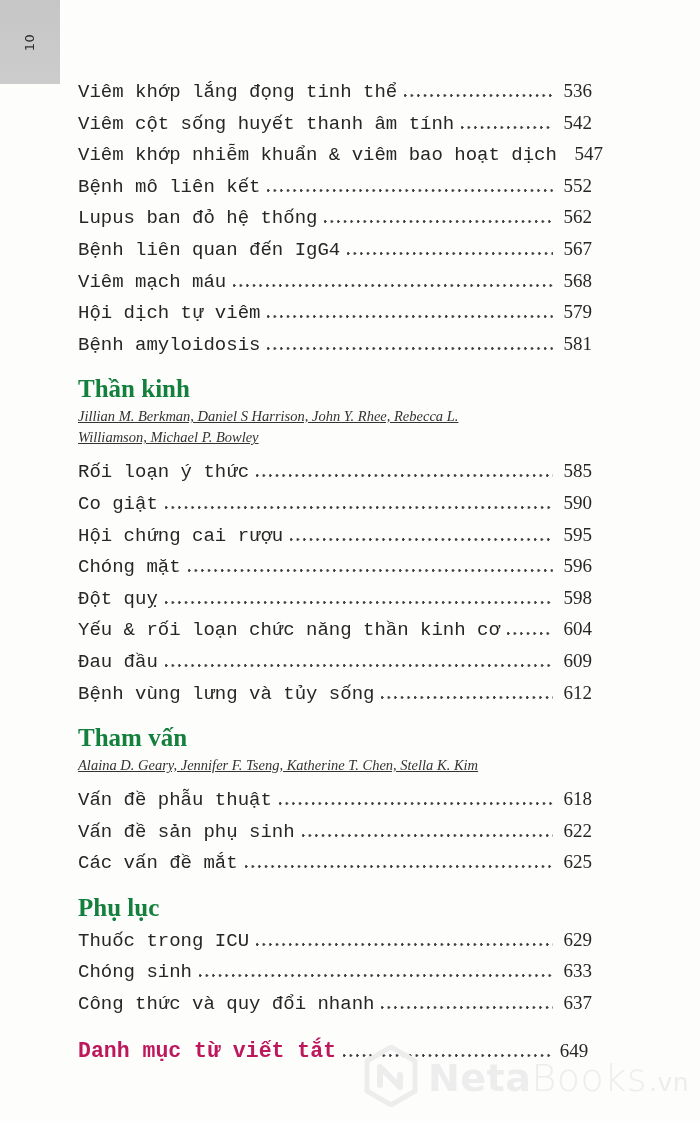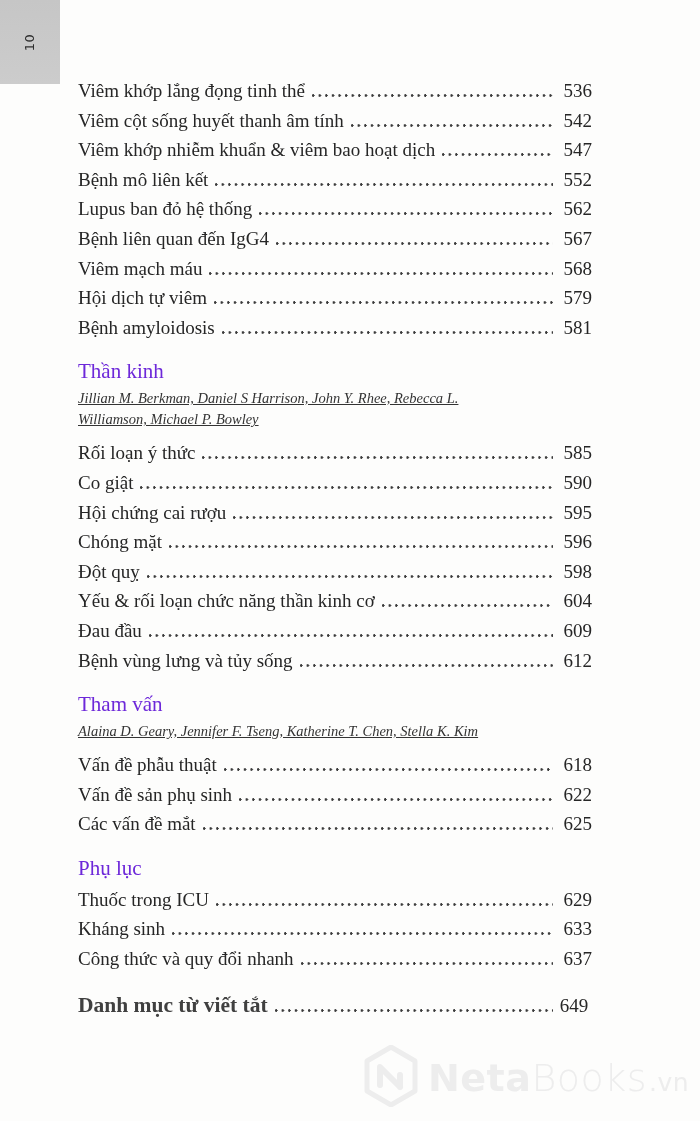--- a/index.html
+++ b/index.html
@@ -22,41 +22,41 @@
   }
   
   .toc{
     position:absolute;left:78px;top:76px;width:514px;
   }
   .toc-row{
     display:flex;align-items:baseline;
     font-size:19px;line-height:29.6px;
     white-space:nowrap;
   }
-  .toc-row .title{flex:0 0 auto;}
+  .toc-row .title{flex:0 0 auto;font-family:Liberation Mono, monospace;}
   .leader{
     flex:1 1 auto;height:3px;margin:0 3px 0 7px;align-self:baseline;
     background-image:radial-gradient(circle at 1.2px 1.5px,#3a3a3a 1.1px,transparent 1.45px);
     background-size:6.6px 3px;background-repeat:repeat-x;
   }
   .pageno{flex:0 0 auto;min-width:36px;text-align:right;}
   .section-heading{
     margin:14px 0 2px 0;
-    font-size:21px;line-height:30px;font-weight:normal;
-    color:#6d28d9;
+    font-size:25px;line-height:30px;font-weight:bold;
+    color:#15803d;
   }
   .authors{
     margin:2px 0 8px 0;max-width:450px;
     font-style:italic;font-size:14.5px;line-height:21px;color:#333;
     white-space:normal;
     text-decoration:underline;
   }
   .entries{margin:0;}
   .final-row{margin-top:15px;font-size:21.5px;line-height:32px;}
-  .final-row .title{font-weight:bold;color:#404040;}
+  .final-row .title{font-weight:bold;color:#be185d;}
   .final-row .pageno{font-size:19px;text-align:center;}
   
   .watermark{
     position:absolute;left:364px;top:1044px;width:330px;height:68px;
     display:flex;align-items:center;gap:10px;
     color:#ededed;user-select:none;
   }
   .wm-logo{flex:0 0 auto;}
   .wm-text{
     font-family:"DejaVu Sans","Liberation Sans",sans-serif;
@@ -187,21 +187,21 @@
         </div>
       </div>
       <h2 class="section-heading">Phụ lục</h2>
       <div class="entries">
         <div class="toc-row">
           <span class="title">Thuốc trong ICU</span>
           <span class="leader"></span>
           <span class="pageno">629</span>
         </div>
         <div class="toc-row">
-          <span class="title">Kháng sinh</span>
+          <span class="title">Chóng sinh</span>
           <span class="leader"></span>
           <span class="pageno">633</span>
         </div>
         <div class="toc-row">
           <span class="title">Công thức và quy đổi nhanh</span>
           <span class="leader"></span>
           <span class="pageno">637</span>
         </div>
       </div>
     </div>

